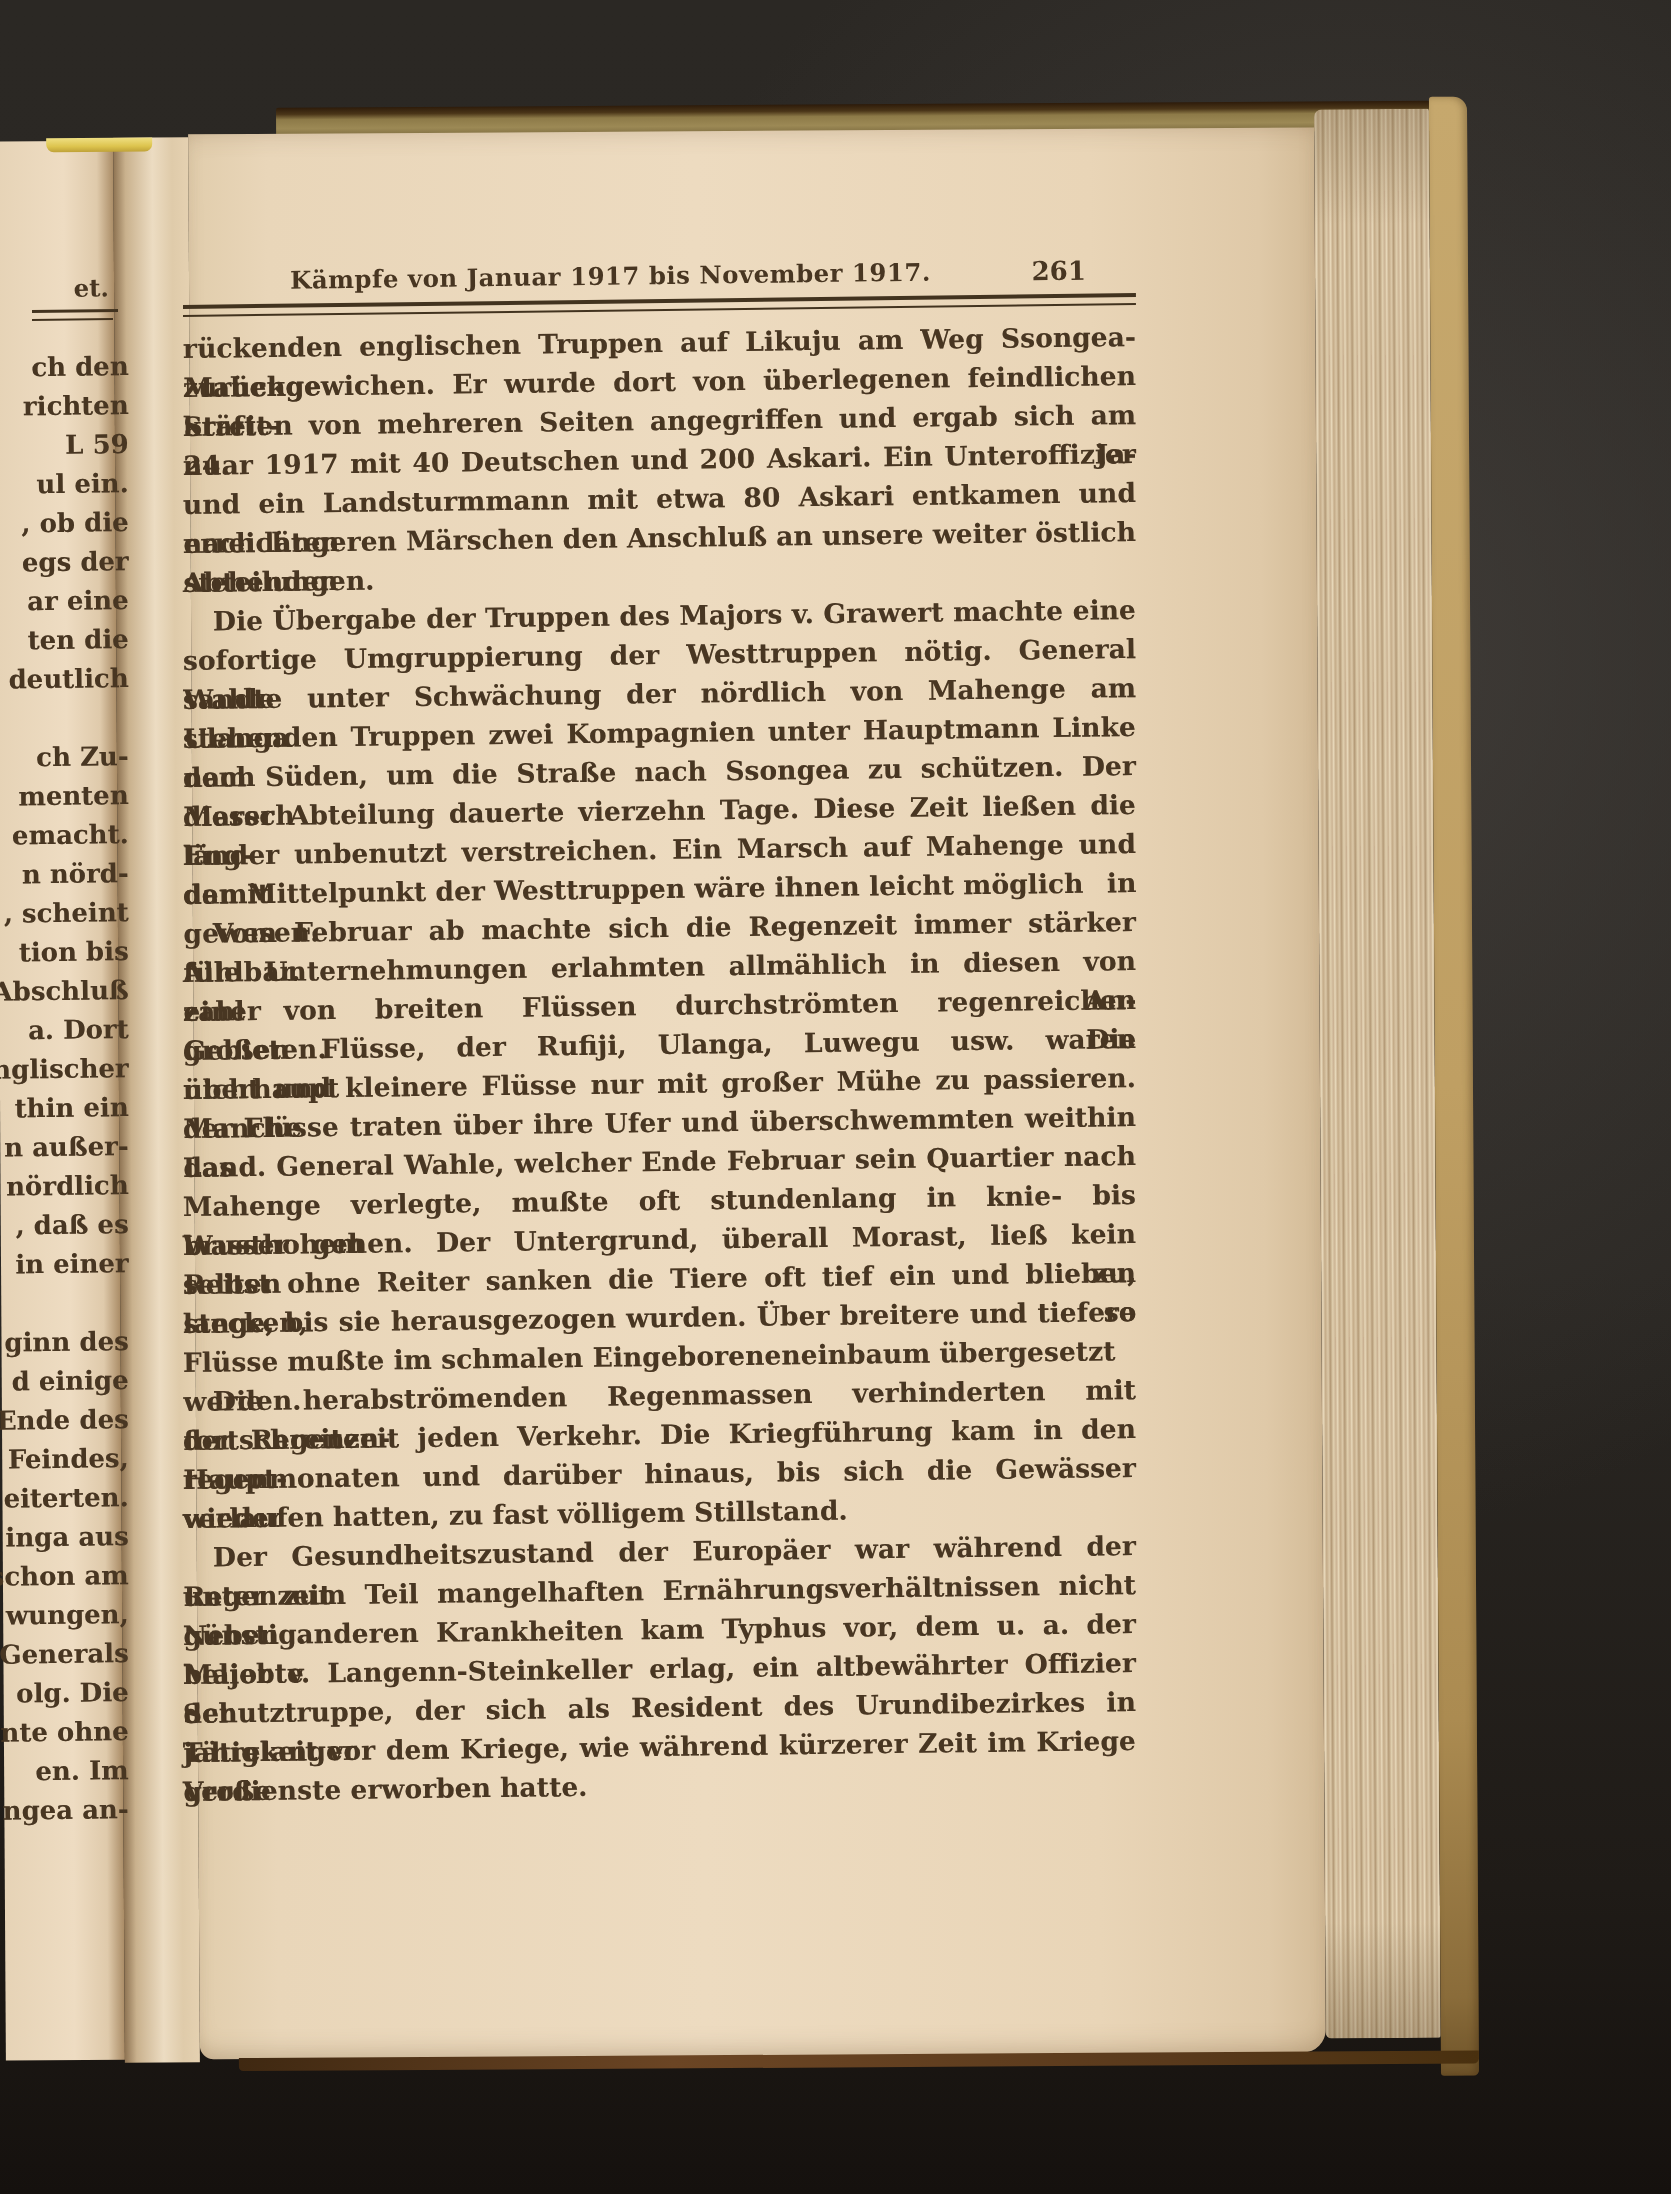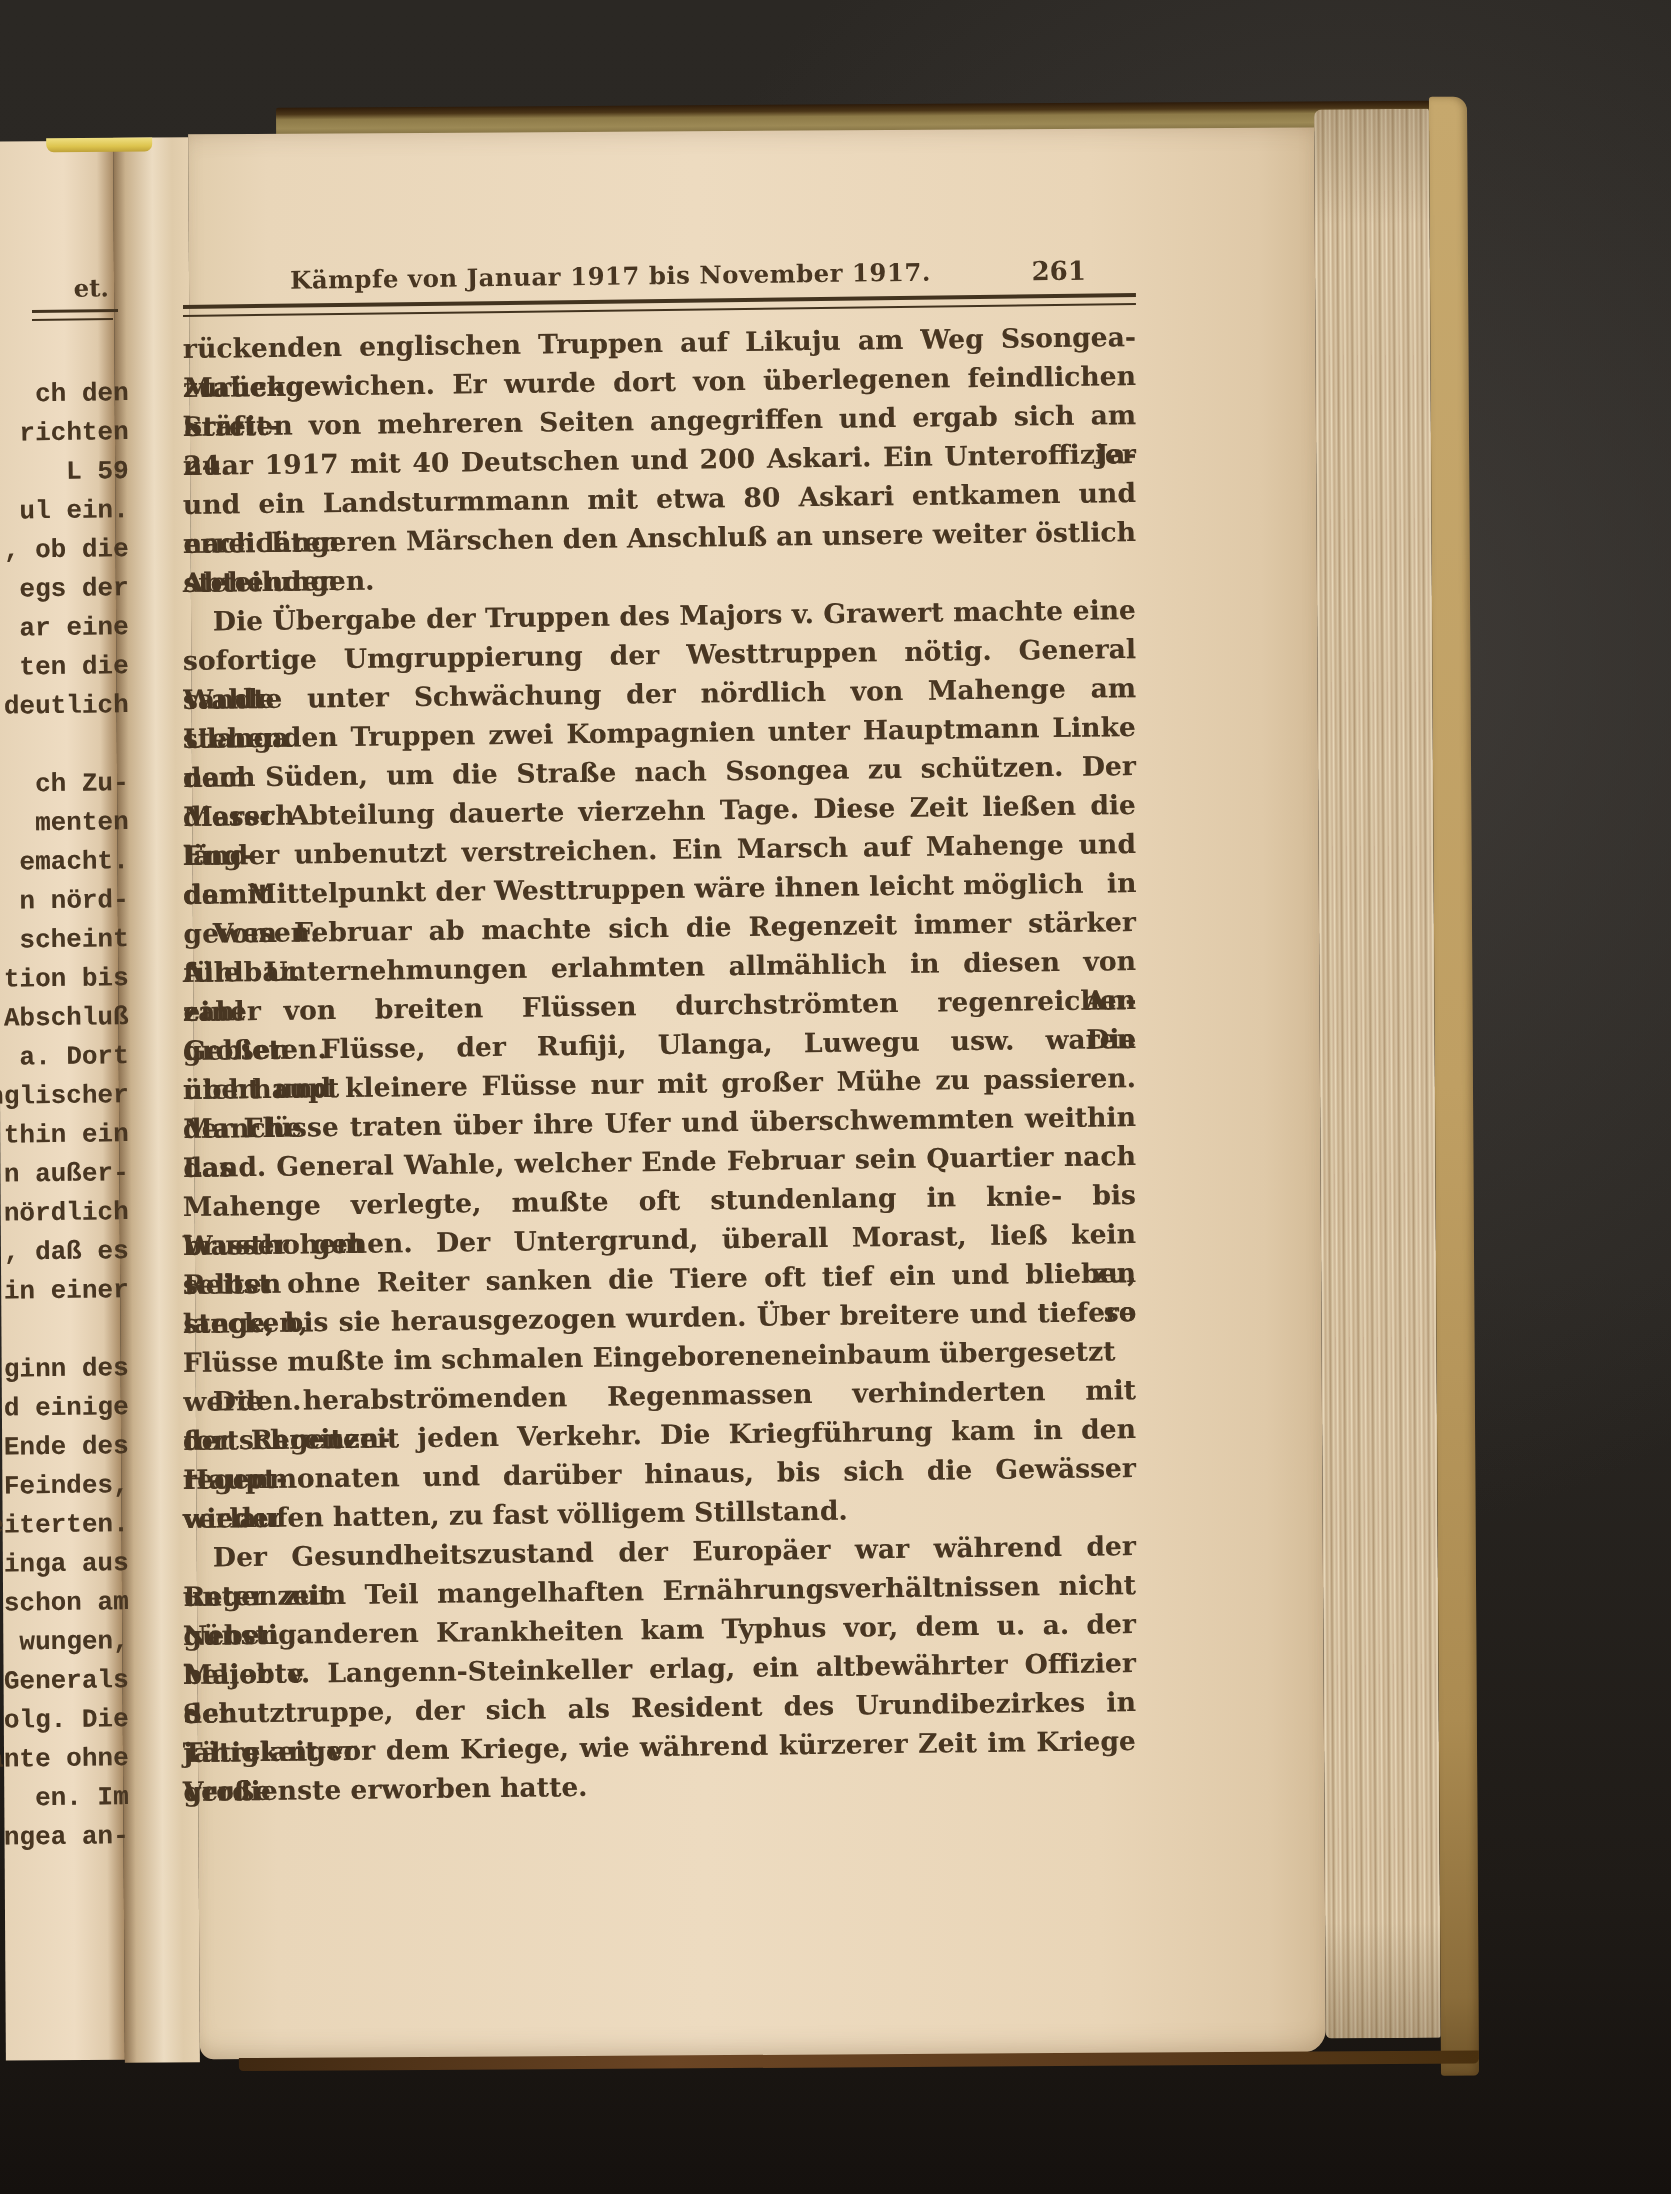--- a/index.html
+++ b/index.html
@@ -73,21 +73,21 @@
   }
   .tl.lastline{text-align:left;text-align-last:left;}
   .tl.indent{text-indent:30px;}
   
   .text-left{position:absolute;left:0;top:270px;width:100px;padding-left:32px;}
   .lp-header{height:35px;line-height:35px;font-size:24.4px;font-weight:bold;text-align:right;
     padding-right:23px;transform:rotate(-0.72deg);transform-origin:100% 50%;}
   .lp-rule{background:#42331f;transform:rotate(-0.72deg);transform-origin:100% 50%;}
   .lp-rule-thick{height:3.3px;width:86px;margin-top:4.3px;}
   .lp-rule-thin{height:1.6px;width:81px;margin-top:5.4px;}
-  .lp-lines{margin-top:54px;font-family:Liberation Mono, monospace;}
+  .lp-lines{margin-top:27px;}
   .lp-line{
     height:39px;line-height:39px;font-size:26px;font-weight:bold;
     display:flex;justify-content:flex-end;padding-right:3.3px;white-space:nowrap;
     transform:rotate(-0.72deg);transform-origin:100% 50%;
     text-shadow:0 0 0.5px rgba(72,54,34,.35);
   }
 </style>
 </head>
 <body>
 

